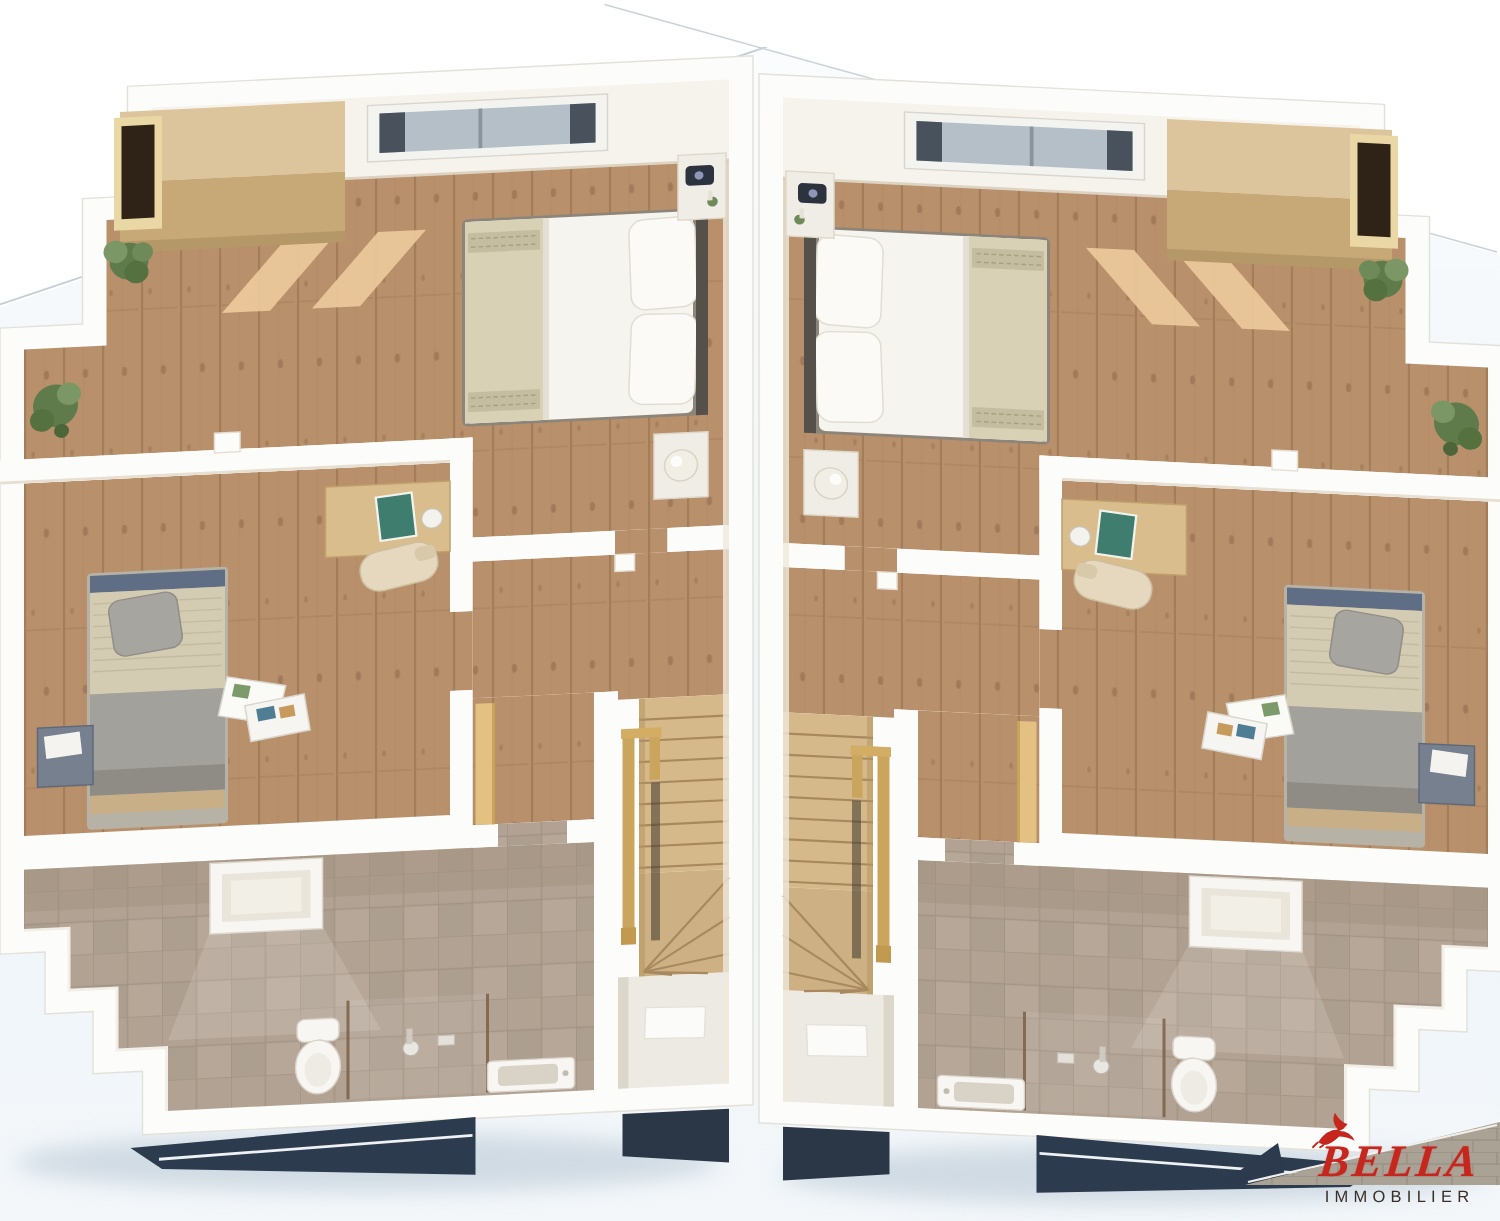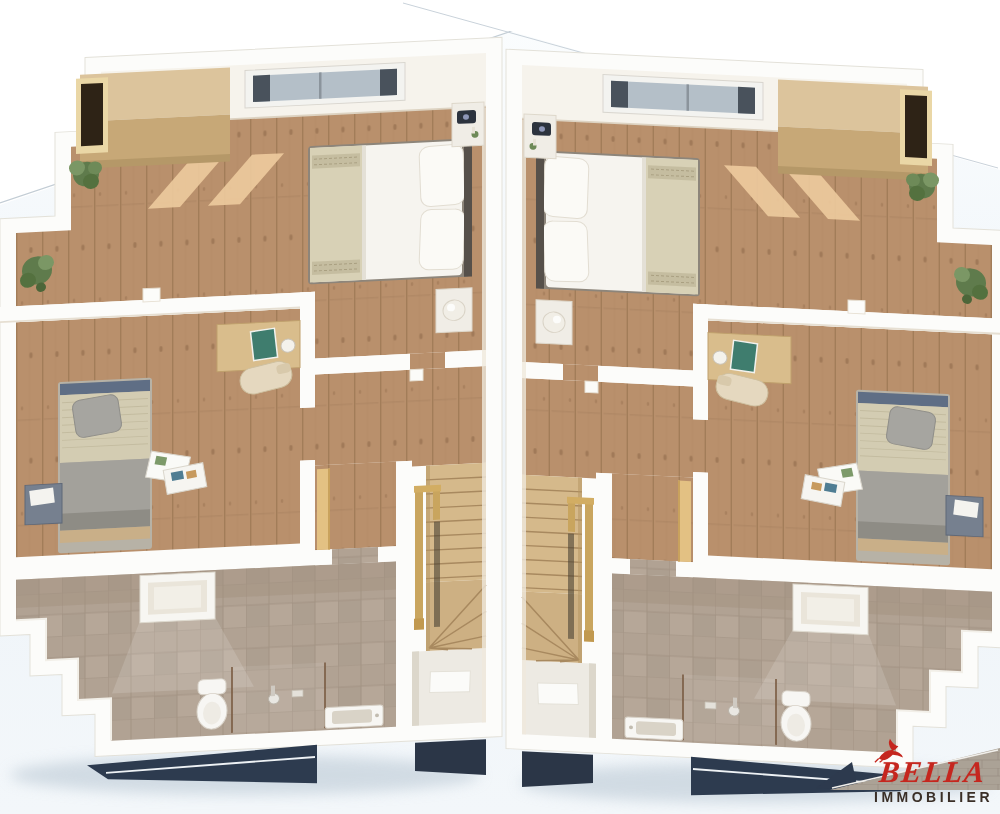--- a/index.html
+++ b/index.html
@@ -5,21 +5,21 @@
   html,body{margin:0;padding:0;background:#fff;}
   .stage{position:relative;width:1000px;height:814px;overflow:hidden;
          font-family:"Liberation Sans",sans-serif;
          background:linear-gradient(180deg,#fbfdfe 0%,#eef4f9 55%,#f3f7fa 100%);}
   .stage svg{position:absolute;inset:0;display:block;}
   .logo{position:absolute;right:8px;bottom:10px;width:118px;text-align:center;line-height:1;}
   .logo .bird{position:absolute;top:-20px;right:16px;width:30px;height:26px;}
   .logo .name{font-family:"Liberation Serif",serif;font-style:italic;font-weight:bold;
               font-size:30px;color:#c5261e;letter-spacing:2px;
               text-shadow:0 0 1px rgba(197,38,30,.4);transform:skewX(-6deg);}
-  .logo .tagline{margin-top:3px;font-size:14px;font-weight:bold;letter-spacing:3.5px;
+  .logo .tagline{margin-top:3px;font-size:11px;font-weight:normal;letter-spacing:3.5px;
                  color:#3a2f27;}
 </style>
 </head>
 <body>
 
 <div class="stage">
 <svg viewBox="0 0 1000 814" width="1000" height="814">
   <defs>
     <pattern id="wood" width="26" height="112" patternUnits="userSpaceOnUse">
       <rect width="26" height="112" fill="#b9906c"></rect>

